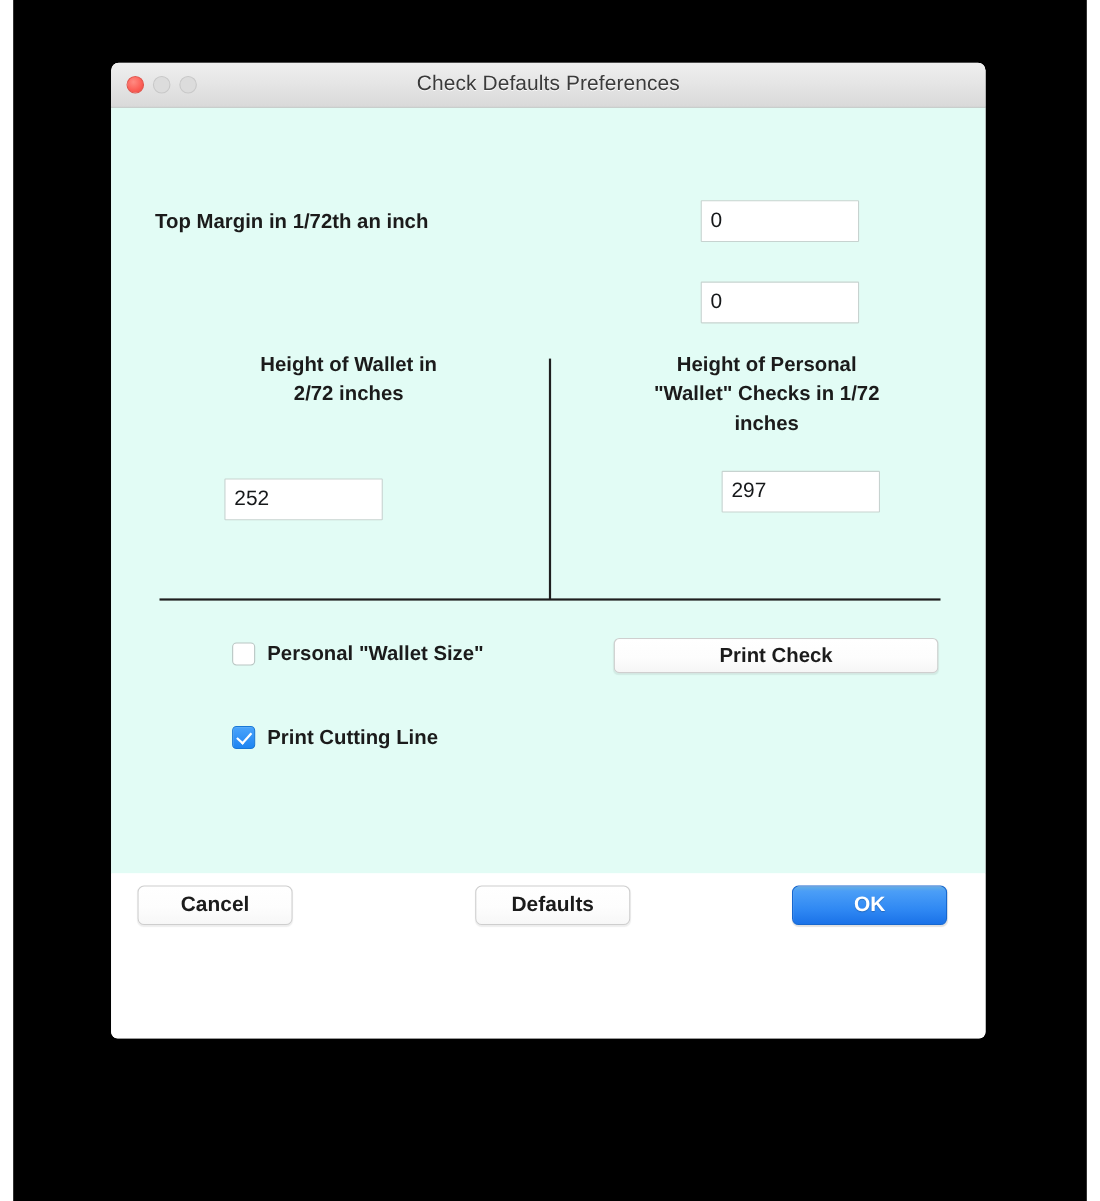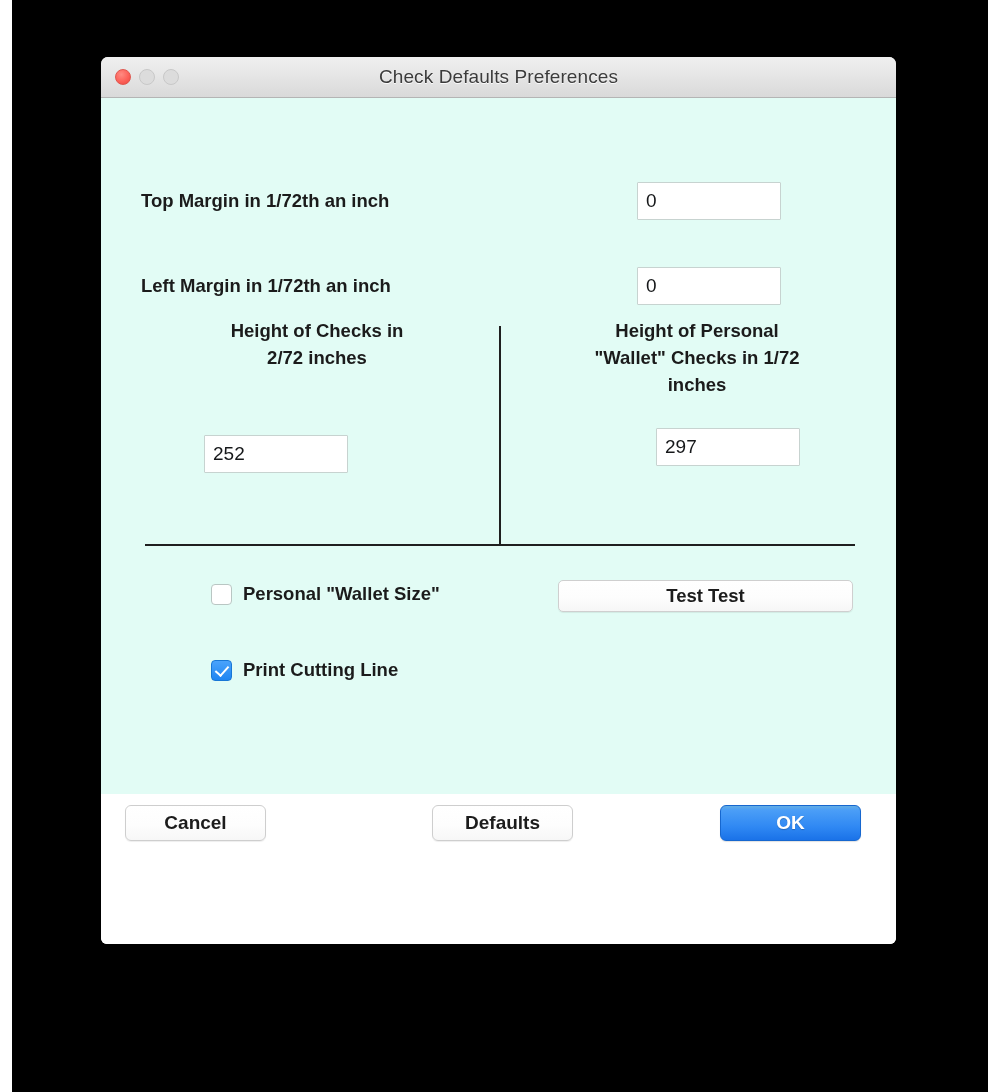--- a/index.html
+++ b/index.html
@@ -301,28 +301,27 @@
     </div>
 
     <div id="panel">
 
       <div class="row" id="row-top-margin">
         <span class="field-label">Top Margin in 1/72th an inch</span>
         <div class="textfield" placeholder="">0</div>
       </div>
 
       <div class="row" id="row-left-margin">
-        <span class="field-label">Left Margin in 1/72th an inch</span>
         <div class="textfield" placeholder="">0</div>
       </div>
 
       <div id="columns">
         <div class="col left">
           <div class="col-heading">
-            <div>Height of Checks in</div>
+            <div>Height of Wallet in</div>
             <div>2/72 inches</div>
           </div>
           <div class="textfield" placeholder="">252</div>
         </div>
 
         <div class="col right">
           <div class="col-heading">
             <div>Height of Personal</div>
             <div>"Wallet" Checks in 1/72</div>
             <div>inches</div>
@@ -337,21 +336,21 @@
       <div class="checkrow" id="row-wallet">
         <div class="checkbox off"></div>
         <span class="check-label">Personal "Wallet Size"</span>
       </div>
 
       <div class="checkrow" id="row-cutting">
         <div class="checkbox on"></div>
         <span class="check-label">Print Cutting Line</span>
       </div>
 
-      <div id="print-test">Test Test</div>
+      <div id="print-test">Print Check</div>
     </div>
 
     <div id="footer">
       <div class="footer-btn plain" id="btn-cancel">Cancel</div>
       <div class="footer-btn plain" id="btn-defaults">Defaults</div>
       <div class="footer-btn primary" id="btn-ok">OK</div>
     </div>
 
   </div>
 </div>

